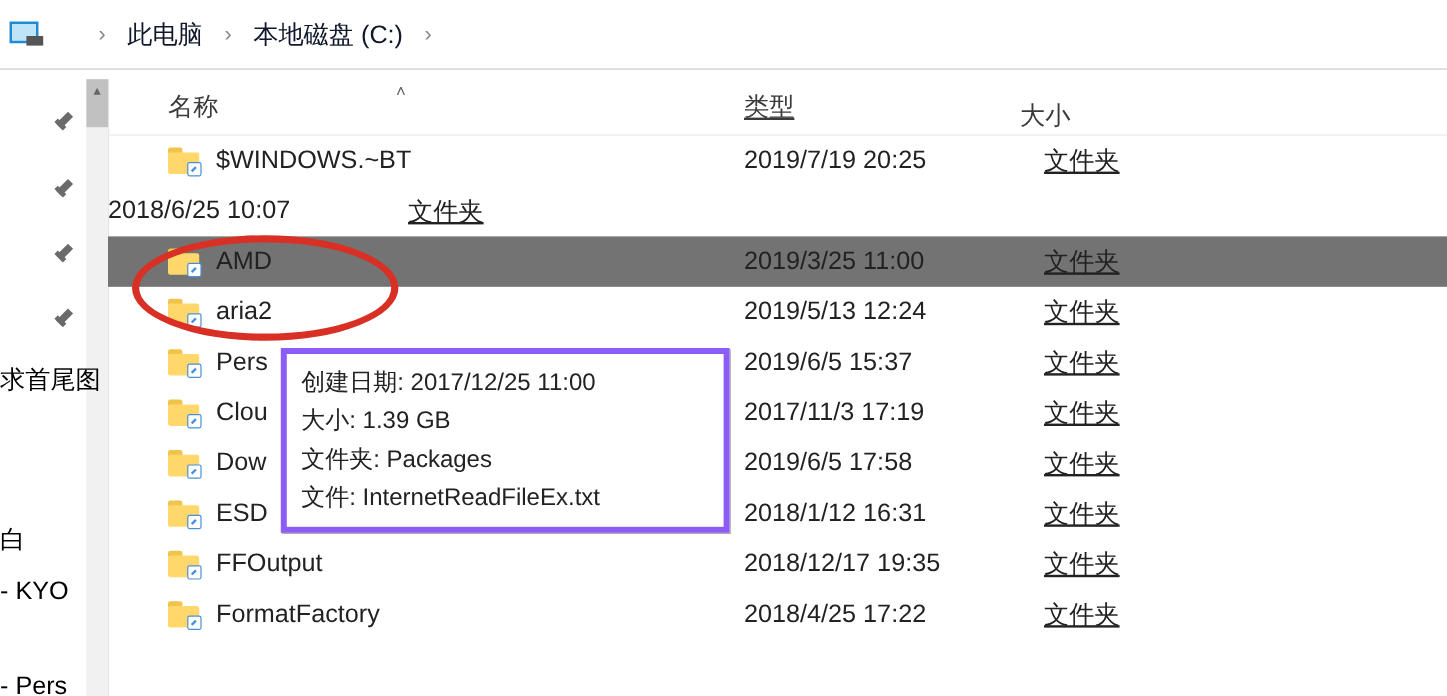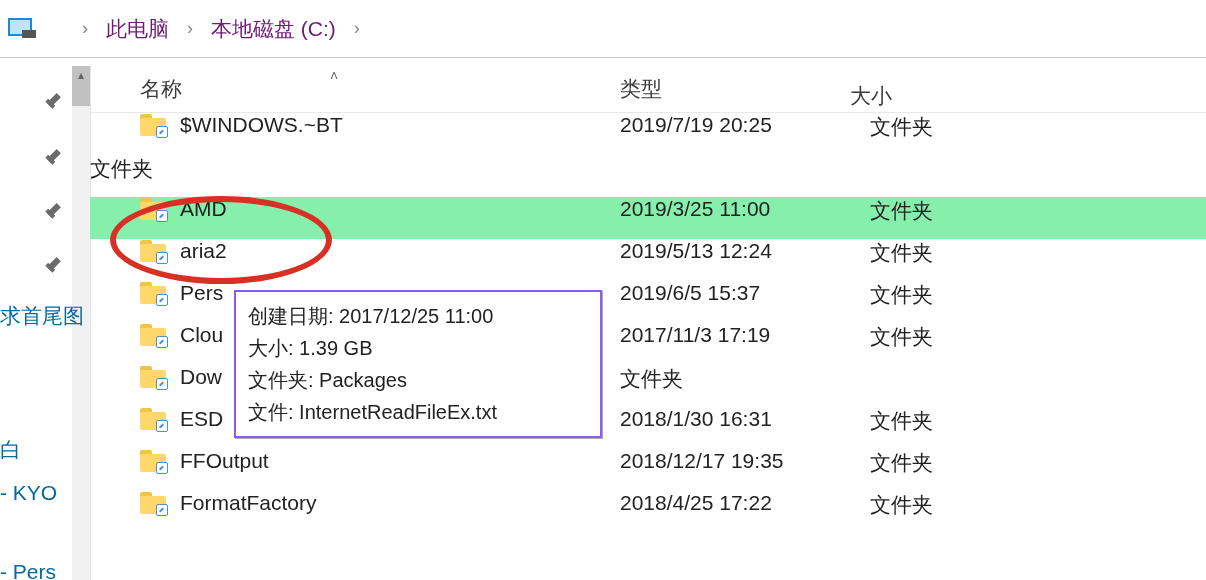--- a/index.html
+++ b/index.html
@@ -39,21 +39,21 @@
     position:absolute; left:0; top:0; width:20px; height:14px;
     border:2px solid #1e8ad6; background:#bfe4f7;
   }
   .addr .pc-icon .bar {
     position:absolute; left:14px; top:12px; width:14px; height:8px;
     background:#555;
   }
   .addr .sep {
     color:#888; margin:0 18px; font-size:18px;
   }
-  .addr .crumb { color:#701a75; }
+  .addr .crumb { color:#0f172a; }
 
   
   .quick {
     position:absolute;
     left:0; top:66px;
     width:90px; bottom:0;
     border-right:1px solid #e5e5e5;
   }
   .quick .scroll {
     position:absolute; right:0; top:0; width:18px; height:100%;
@@ -78,21 +78,21 @@
     position:absolute; left:8px; top:0; width:6px; height:14px;
     background:#6b6b6b;
   }
   .quick .pin::after{
     content:"";
     position:absolute; left:6px; top:10px; width:10px; height:4px;
     background:#6b6b6b;
   }
   .quick .cut {
     position:absolute; left:0;
-    font-size:21px; color:#0369a1;
+    font-size:21px; color:#000000;
     white-space:nowrap;
   }
 
   
   .list {
     position:absolute;
     left:90px; right:0; top:66px; bottom:0;
   }
   .hdr {
     display:flex;
@@ -102,29 +102,29 @@
     color:#3a3a3a;
     position:relative;
   }
   .hdr .col { position:relative; }
   .hdr .sort-arrow{
     position:absolute; left:240px; top:2px;
     font-size:14px; color:#666;
   }
   .col-name  { width:530px; padding-left:50px; box-sizing:border-box;}
   .col-date  { width:250px; }
-  .col-type  { width:230px; }
+  .col-type  { width:230px;text-decoration:underline; }
   .col-size  { flex:1;margin-top:13px; }
 
   .row {
     display:flex;
-    align-items:flex-start;
+    align-items:center;
     height:42px;
   }
-  .row.sel { background:#86efac; }
+  .row.sel { background:#737373; }
   .row .col-name { display:flex; align-items:center; }
   .row .fname { }
 
   
   .ficon {
     width:26px; height:22px; position:relative;
     margin-right:14px;
     flex:0 0 26px;
   }
   .ficon .tab  {position:absolute; left:0; top:0; width:12px; height:5px;
@@ -147,21 +147,21 @@
     pointer-events:none;
     z-index:5;
   }
 
   
   .tip {
     position:absolute;
     left:234px; top:290px;
     width:340px;
     background:#fff;
-    border:2px solid #8b5cf6;
+    border:5px solid #8b5cf6;
     padding:8px 12px;
     font-size:20px;
     line-height:32px;
     color:#222;
     z-index:4;
     box-shadow:1px 1px 0 #aaa;
   }
 
 </style>
 </head>
@@ -212,20 +212,21 @@
             <span class="body"></span>
             <span class="link"></span>
           </span>
           <span class="fname">$WINDOWS.~BT</span>
         </div>
         <div class="col col-date">2019/7/19 20:25</div>
         <div class="col col-type">文件夹</div>
         <div class="col col-size"></div>
       </div>
       <div class="row">
+        <div class="col col-date">2018/6/25 10:07</div>
         <div class="col col-type">文件夹</div>
         <div class="col col-size"></div>
       </div>
       <div class="row sel">
         <div class="col col-name">
           <span class="ficon">
             <span class="tab"></span>
             <span class="body"></span>
             <span class="link"></span>
           </span>
@@ -276,33 +277,34 @@
       </div>
       <div class="row">
         <div class="col col-name">
           <span class="ficon">
             <span class="tab"></span>
             <span class="body"></span>
             <span class="link"></span>
           </span>
           <span class="fname">Dow</span>
         </div>
+        <div class="col col-date">2019/6/5 17:58</div>
         <div class="col col-type">文件夹</div>
         <div class="col col-size"></div>
       </div>
       <div class="row">
         <div class="col col-name">
           <span class="ficon">
             <span class="tab"></span>
             <span class="body"></span>
             <span class="link"></span>
           </span>
           <span class="fname">ESD</span>
         </div>
-        <div class="col col-date">2018/1/30 16:31</div>
+        <div class="col col-date">2018/1/12 16:31</div>
         <div class="col col-type">文件夹</div>
         <div class="col col-size"></div>
       </div>
       <div class="row">
         <div class="col col-name">
           <span class="ficon">
             <span class="tab"></span>
             <span class="body"></span>
             <span class="link"></span>
           </span>

